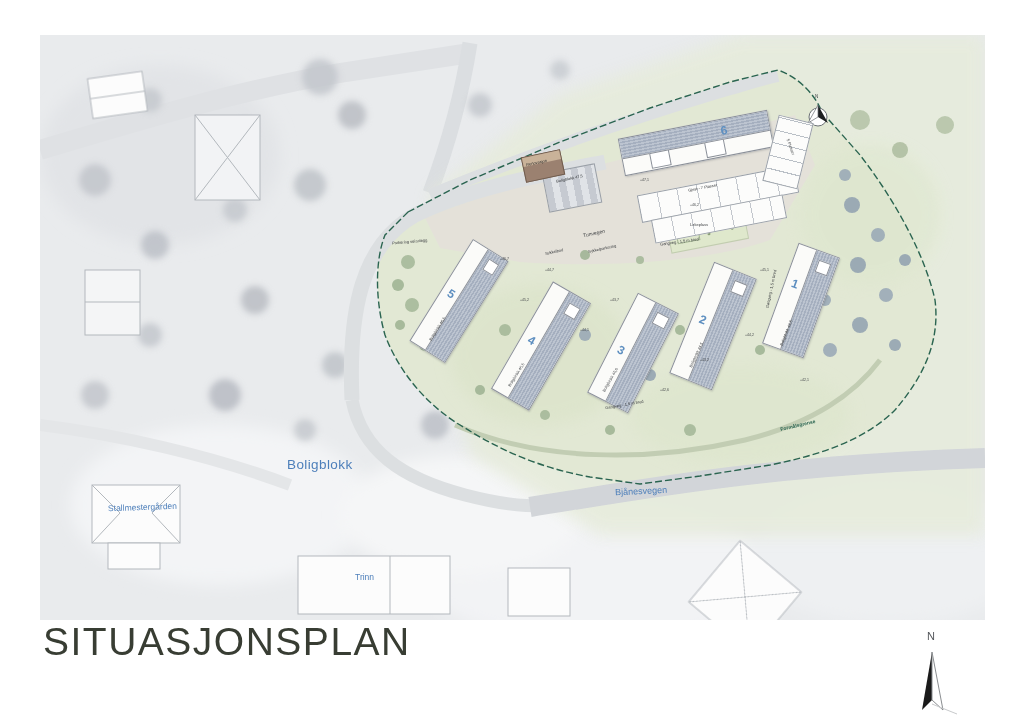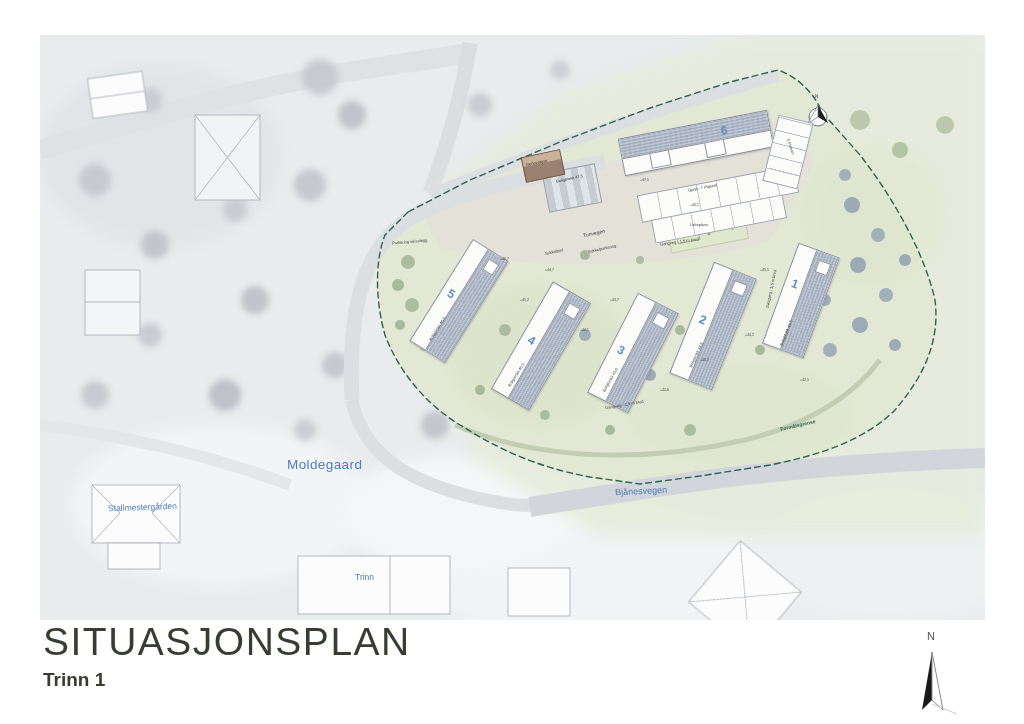--- a/index.html
+++ b/index.html
@@ -256,21 +256,21 @@
   <div class="row" style="left:612px;top:172px;width:132px;height:22px;transform:rotate(-11deg);"></div>
 
   <div class="stalls-v" style="left:730px;top:83px;width:34px;height:66px;transform:rotate(14deg);"></div>
 
   <div class="stalls-g" style="left:505px;top:133px;width:52px;height:38px;transform:rotate(-11deg);"></div>
 
   <div class="reno" style="left:483px;top:118px;width:38px;height:24px;transform:rotate(-12deg);">
     <div class="reno-top"></div>
   </div>
 
-  <span class="lbl s13 blue" style="left:247px;top:423px;">Moldegaard</span>
+  <span class="lbl s13 blue" style="left:247px;top:423px;">Boligblokk</span>
   <span class="lbl s8 blue" style="left:68px;top:468px;transform:rotate(-2deg);">Stallmestergården</span>
   <span class="lbl s8 blue" style="left:315px;top:538px;">Trinn</span>
   <span class="lbl s8 blue" style="left:697px;top:597px;">Løe</span>
   <span class="lbl s9 blue" style="left:575px;top:452px;transform:rotate(-3deg);">Bjånesvegen</span>
   <span class="lbl s4 green" style="left:740px;top:388px;transform:rotate(-13deg);">Formålsgrense</span>
   <span class="lbl s4" style="left:543px;top:196px;transform:rotate(-12deg);">Tunvegen</span>
 
   <span class="lbl s3" style="left:486px;top:126px;transform:rotate(-12deg);color:#2e2e2e;">Renovasjon</span>
   <span class="lbl s3" style="left:648px;top:151px;transform:rotate(-11deg);">Gjest - 7 Plasser</span>
   <span class="lbl s3" style="left:742px;top:110px;transform:rotate(70deg);">5 Plasser</span>
@@ -300,21 +300,20 @@
   <span class="spot" style="left:660px;top:323px;">+43,2</span>
   <span class="spot" style="left:705px;top:298px;">+44,2</span>
   <span class="spot" style="left:620px;top:353px;">+42,6</span>
   <span class="spot" style="left:760px;top:343px;">+42,1</span>
 
   <span class="lbl" style="left:775px;top:60px;font-size:4.5px;color:#3c3f42;">N</span>
 </div>
 
 <div id="title-block">
   <div id="main-title">SITUASJONSPLAN</div>
-  <div id="sub-title">Trinn 1</div>
 </div>
 
 <div id="north">
   <span class="n">N</span>
   <svg width="60" height="90" viewBox="0 0 60 90">
     <polygon points="27,22 17,80 27,70" fill="#1a1a1a"></polygon>
     <polygon points="27,22 38,80 27,70" fill="#ffffff" stroke="#8a8d90" stroke-width="1"></polygon>
     <line x1="27" y1="74" x2="52" y2="84" stroke="#c8cacc" stroke-width="1"></line>
   </svg>
 </div>

